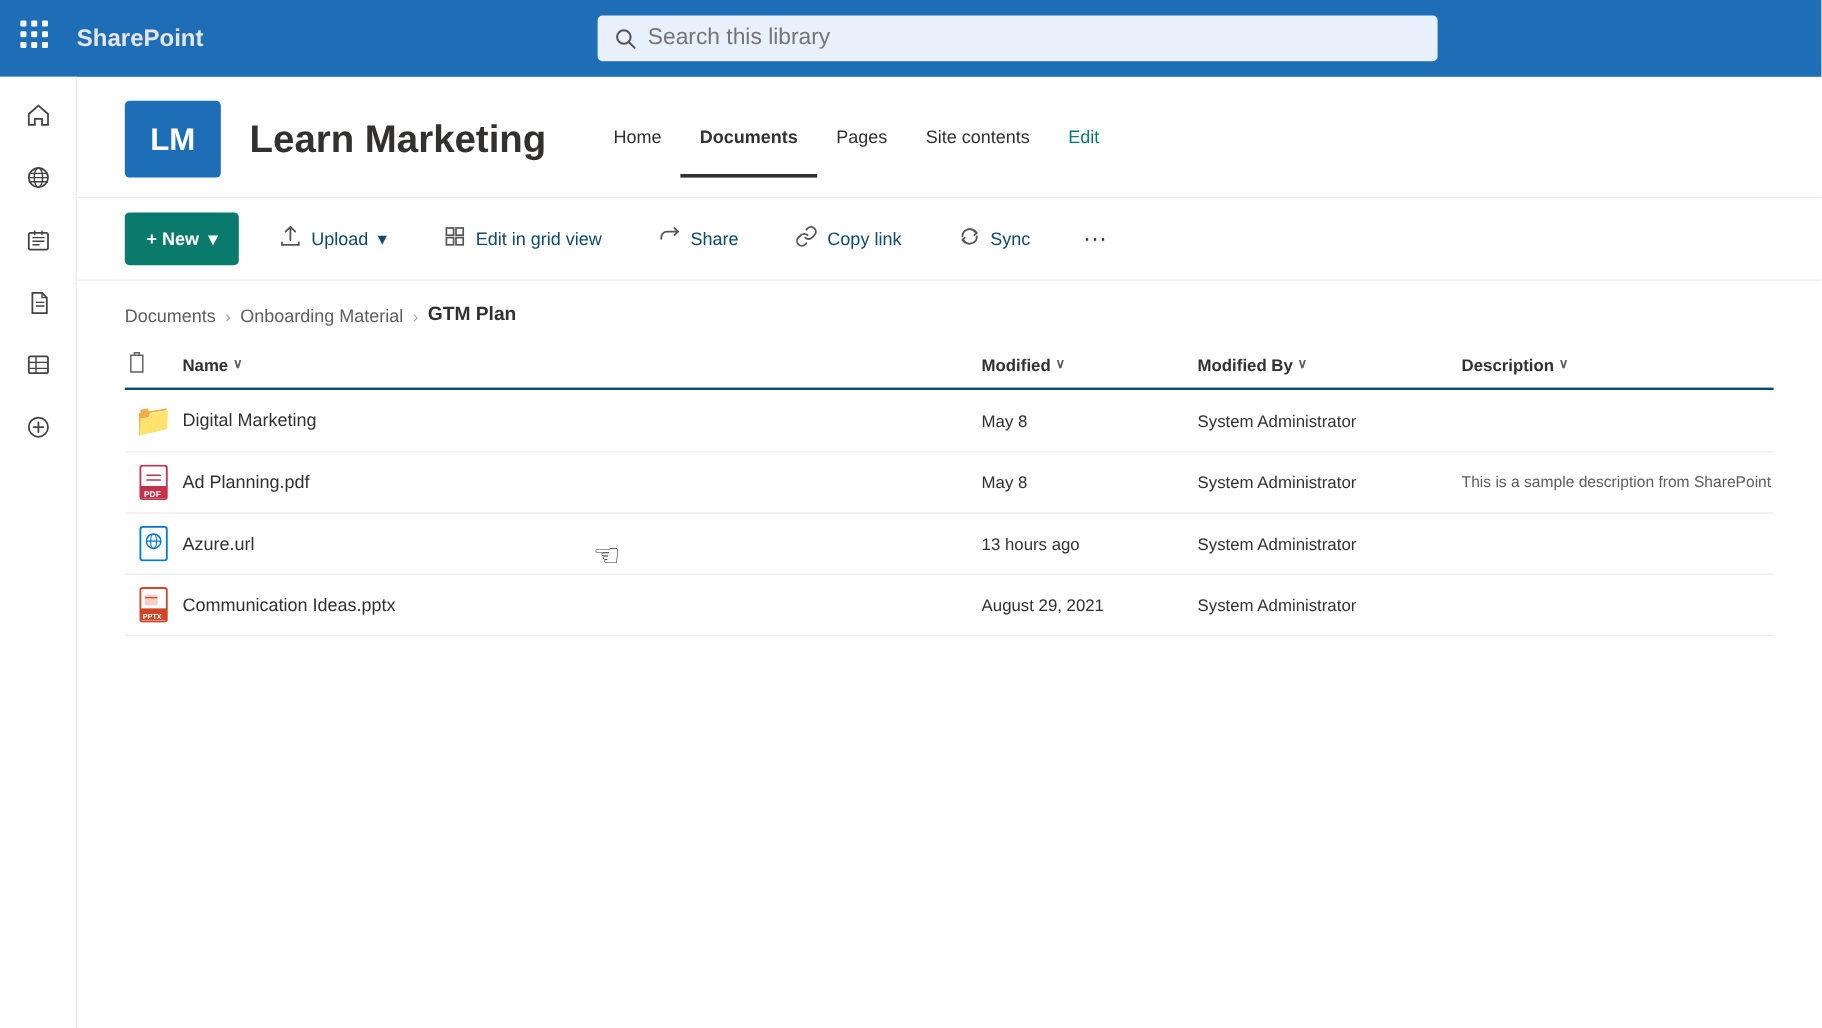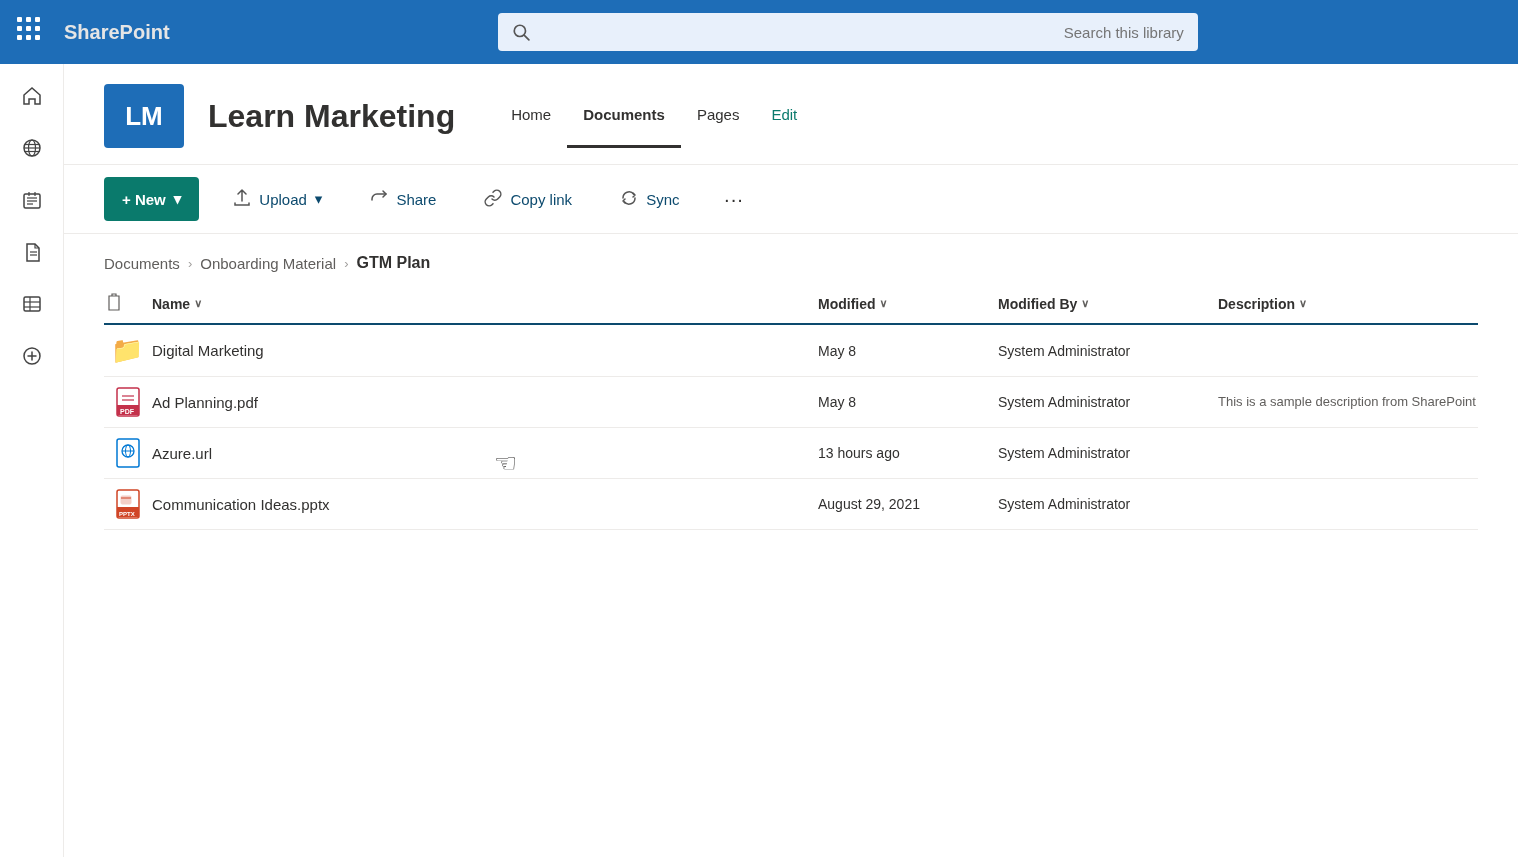--- a/index.html
+++ b/index.html
@@ -29,25 +29,24 @@
       border-radius: 4px;
       display: flex;
       align-items: center;
       padding: 0 14px;
       height: 38px;
       gap: 10px;
     }
     .top-bar-search input {
       border: none;
       background: transparent;
-      font-size: 15px;
+      font-size: 19px;
       color: #737373;
       outline: none;
       width: 100%;
-      text-align: right;
     }
 
     
     .main-layout {
       display: flex;
       height: calc(100vh - 64px);
     }
 
     
     .sidebar {
@@ -336,38 +335,50 @@
 
   <div class="content">
 
     <div class="site-header">
       <div class="site-logo">LM</div>
       <span class="site-title">Learn Marketing</span>
       <div class="site-nav">
         <div class="site-nav-item">Home</div>
         <div class="site-nav-item active">Documents</div>
         <div class="site-nav-item">Pages</div>
+        <div class="site-nav-item">Site contents</div>
         <div class="site-nav-item edit-link">Edit</div>
       </div>
     </div>
 
     <div class="toolbar">
       <button class="btn-new">
         <span>+ New</span>
         <span>▾</span>
       </button>
       <button class="toolbar-btn">
         <span>
           <svg width="18" height="18" viewBox="0 0 18 18" fill="none">
             <path d="M9 2v10M5 5l4-4 4 4" stroke="#555" stroke-width="1.5" stroke-linecap="round" stroke-linejoin="round"></path>
             <path d="M2 14v2h14v-2" stroke="#555" stroke-width="1.5" stroke-linecap="round"></path>
           </svg>
         </span>
         <span>Upload</span>
         <span>▾</span>
+      </button>
+      <button class="toolbar-btn">
+        <span>
+          <svg width="18" height="18" viewBox="0 0 18 18" fill="none">
+            <rect x="2" y="2" width="6" height="6" stroke="#555" stroke-width="1.4"></rect>
+            <rect x="10" y="2" width="6" height="6" stroke="#555" stroke-width="1.4"></rect>
+            <rect x="2" y="10" width="6" height="6" stroke="#555" stroke-width="1.4"></rect>
+            <rect x="10" y="10" width="6" height="6" stroke="#555" stroke-width="1.4"></rect>
+          </svg>
+        </span>
+        <span>Edit in grid view</span>
       </button>
       <button class="toolbar-btn">
         <span>
           <svg width="18" height="18" viewBox="0 0 18 18" fill="none">
             <path d="M13 2l3 3-3 3" stroke="#555" stroke-width="1.5" stroke-linecap="round" stroke-linejoin="round"></path>
             <path d="M16 5H7a5 5 0 00-5 5v1" stroke="#555" stroke-width="1.5" stroke-linecap="round"></path>
           </svg>
         </span>
         <span>Share</span>
       </button>

